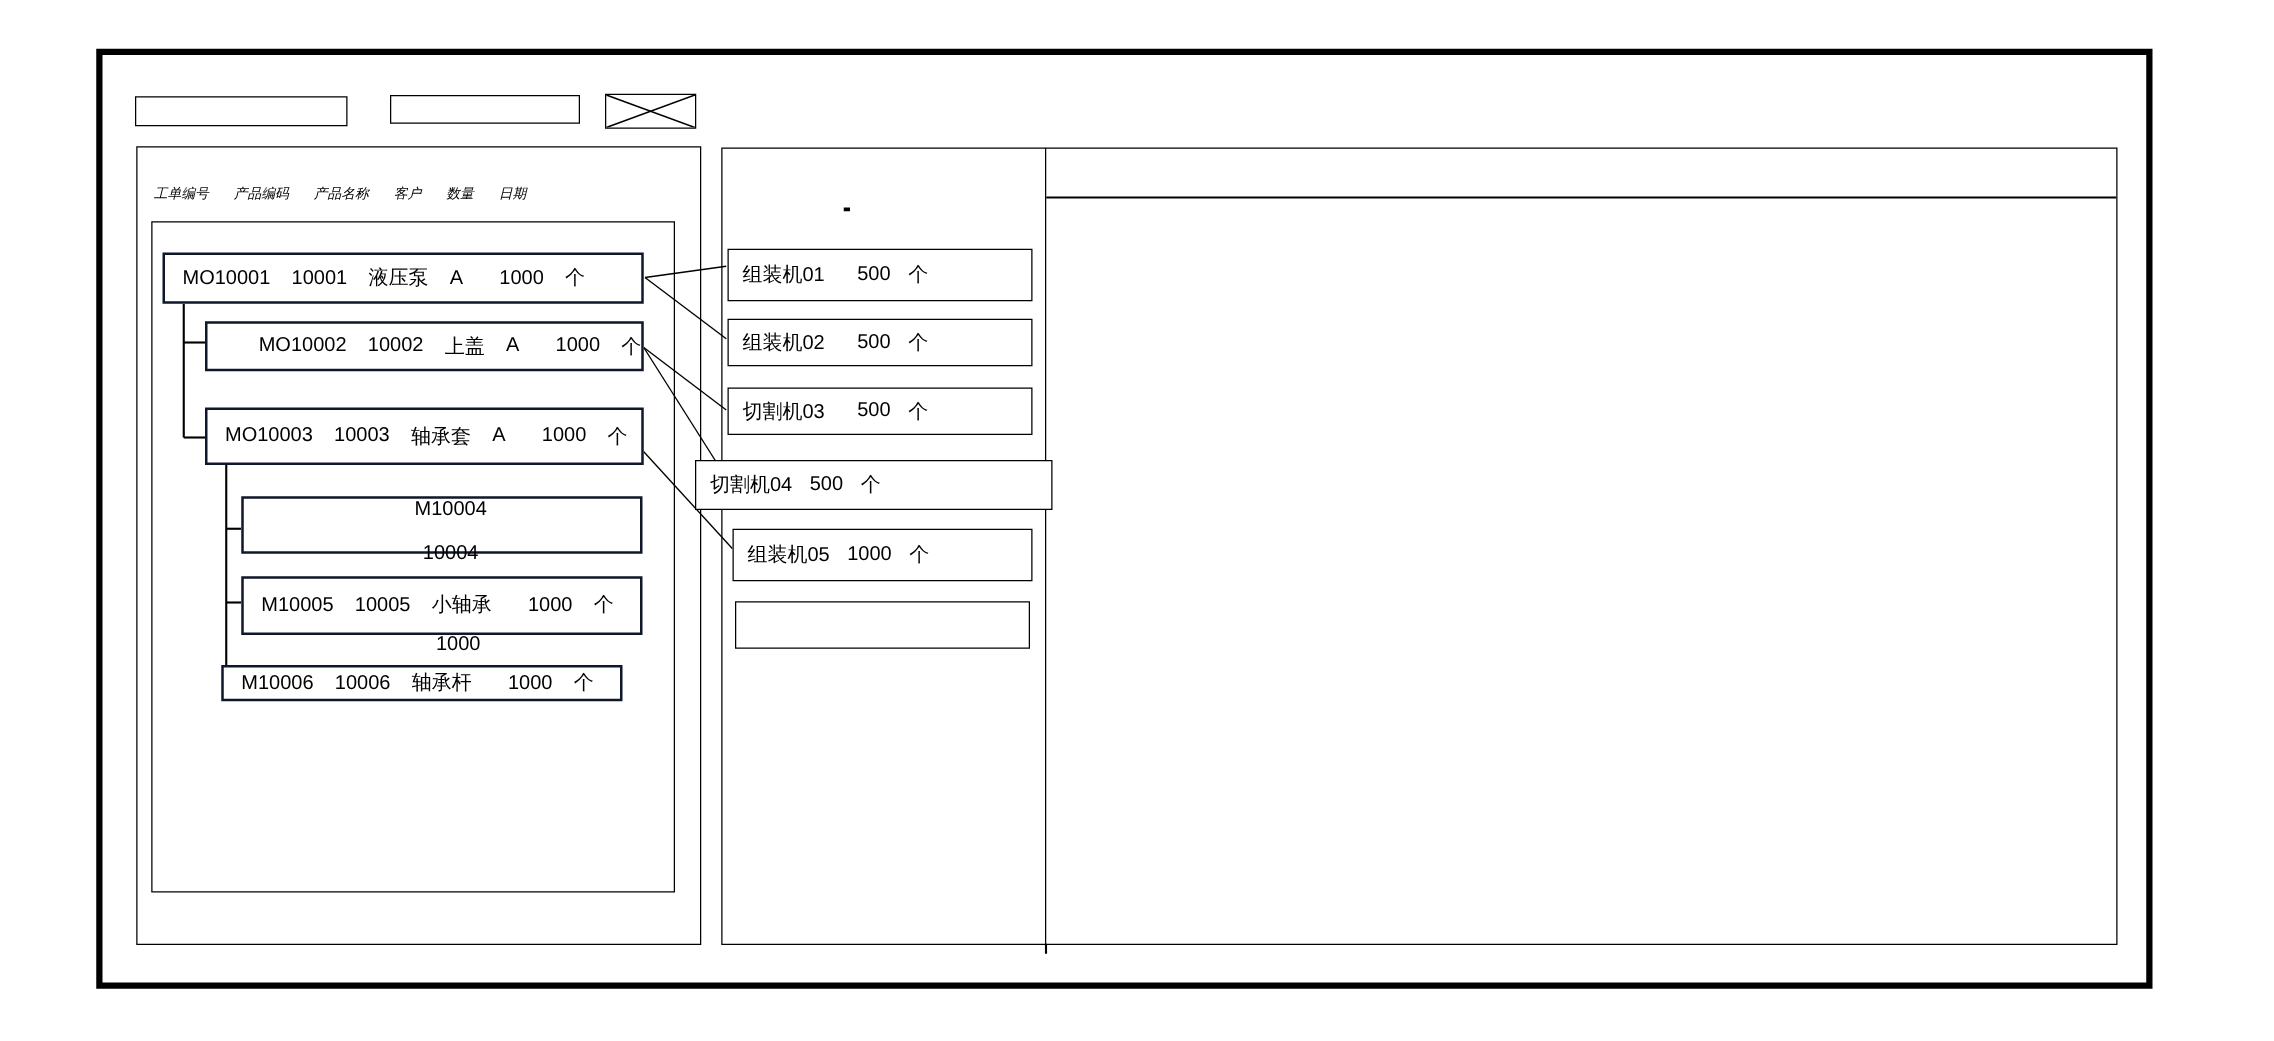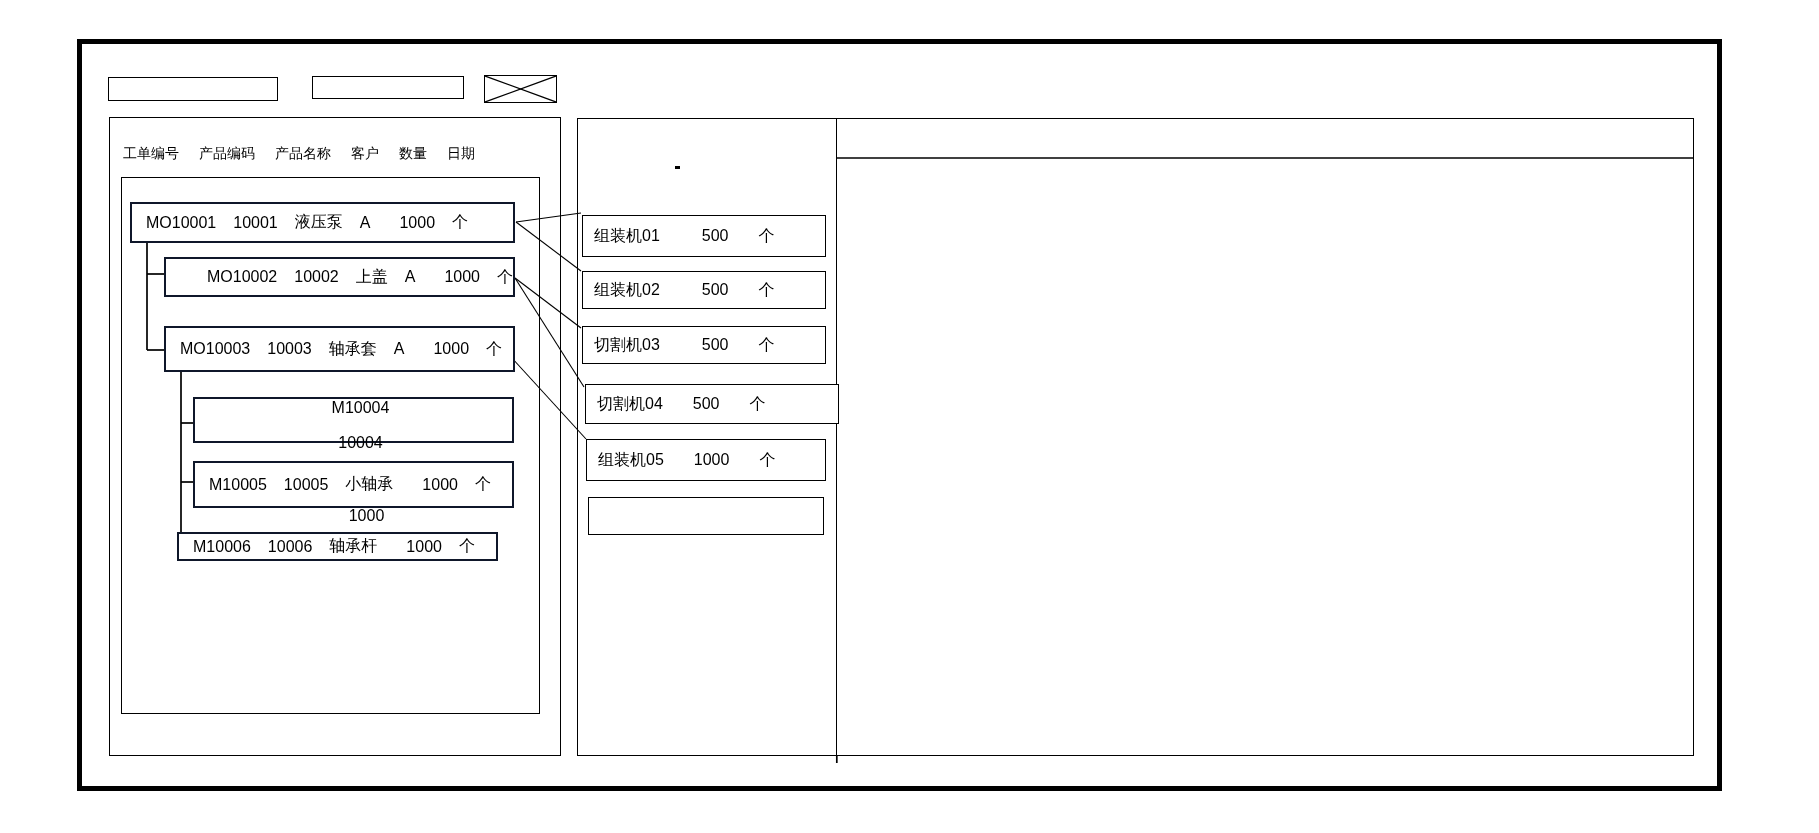--- a/index.html
+++ b/index.html
@@ -5,24 +5,24 @@
   html,body{margin:0;padding:0;background:#ffffff;}
   body{font-family:"Liberation Sans","DejaVu Sans",sans-serif;color:#000;}
   #canvas{position:relative;width:1819px;height:833px;background:#ffffff;overflow:hidden;}
   .abs{position:absolute;box-sizing:border-box;}
   .outer-border{border:5px solid #000;}
   .panel{border:1.7px solid #000;background:#fff;}
   .input-box{border:1.7px solid #000;background:#fff;}
   .node-box{border:2px solid #0f172a;background:#fff;display:flex;align-items:center;
             gap:17px;padding-left:14px;font-size:16px;white-space:nowrap;}
   .machine-box{border:1.8px solid #000;background:#fff;display:flex;align-items:center;
-               gap:30px;padding-left:11px;font-size:16px;white-space:nowrap;margin-top:16px;}
+               gap:14px;padding-left:11px;font-size:16px;white-space:nowrap;}
   .node-box span:empty{display:none;}
   .qty-gap{margin-left:12px;}
-  .header-row{display:flex;gap:20px;font-size:14px;align-items:center;white-space:nowrap;}
+  .header-row{display:flex;gap:20px;font-size:11px;align-items:center;white-space:nowrap;font-style:italic;}
   .lines-svg{position:absolute;left:0;top:0;pointer-events:none;}
   .stray{background:#000;}
 </style>
 </head>
 <body>
 
 <div id="canvas">
 
   <div class="abs outer-border" style="left:77px;top:39px;width:1645px;height:752px;"></div>
 
@@ -139,21 +139,21 @@
     <span class="qty-gap">500</span>
     <span>个</span>
   </div>
 
   <div class="abs machine-box" style="left:582px;top:310px;width:244px;height:38px;align-items:center;">
     <span>切割机03</span>
     <span class="qty-gap">500</span>
     <span>个</span>
   </div>
 
-  <div class="abs machine-box" style="left:585px;top:368px;width:254px;height:40px;">
+  <div class="abs machine-box" style="left:556px;top:368px;width:286px;height:40px;">
     <span>切割机04</span>
     <span>500</span>
     <span>个</span>
   </div>
 
   <div class="abs machine-box" style="left:586px;top:423px;width:240px;height:42px;">
     <span>组装机05</span>
     <span>1000</span>
     <span>个</span>
   </div>

